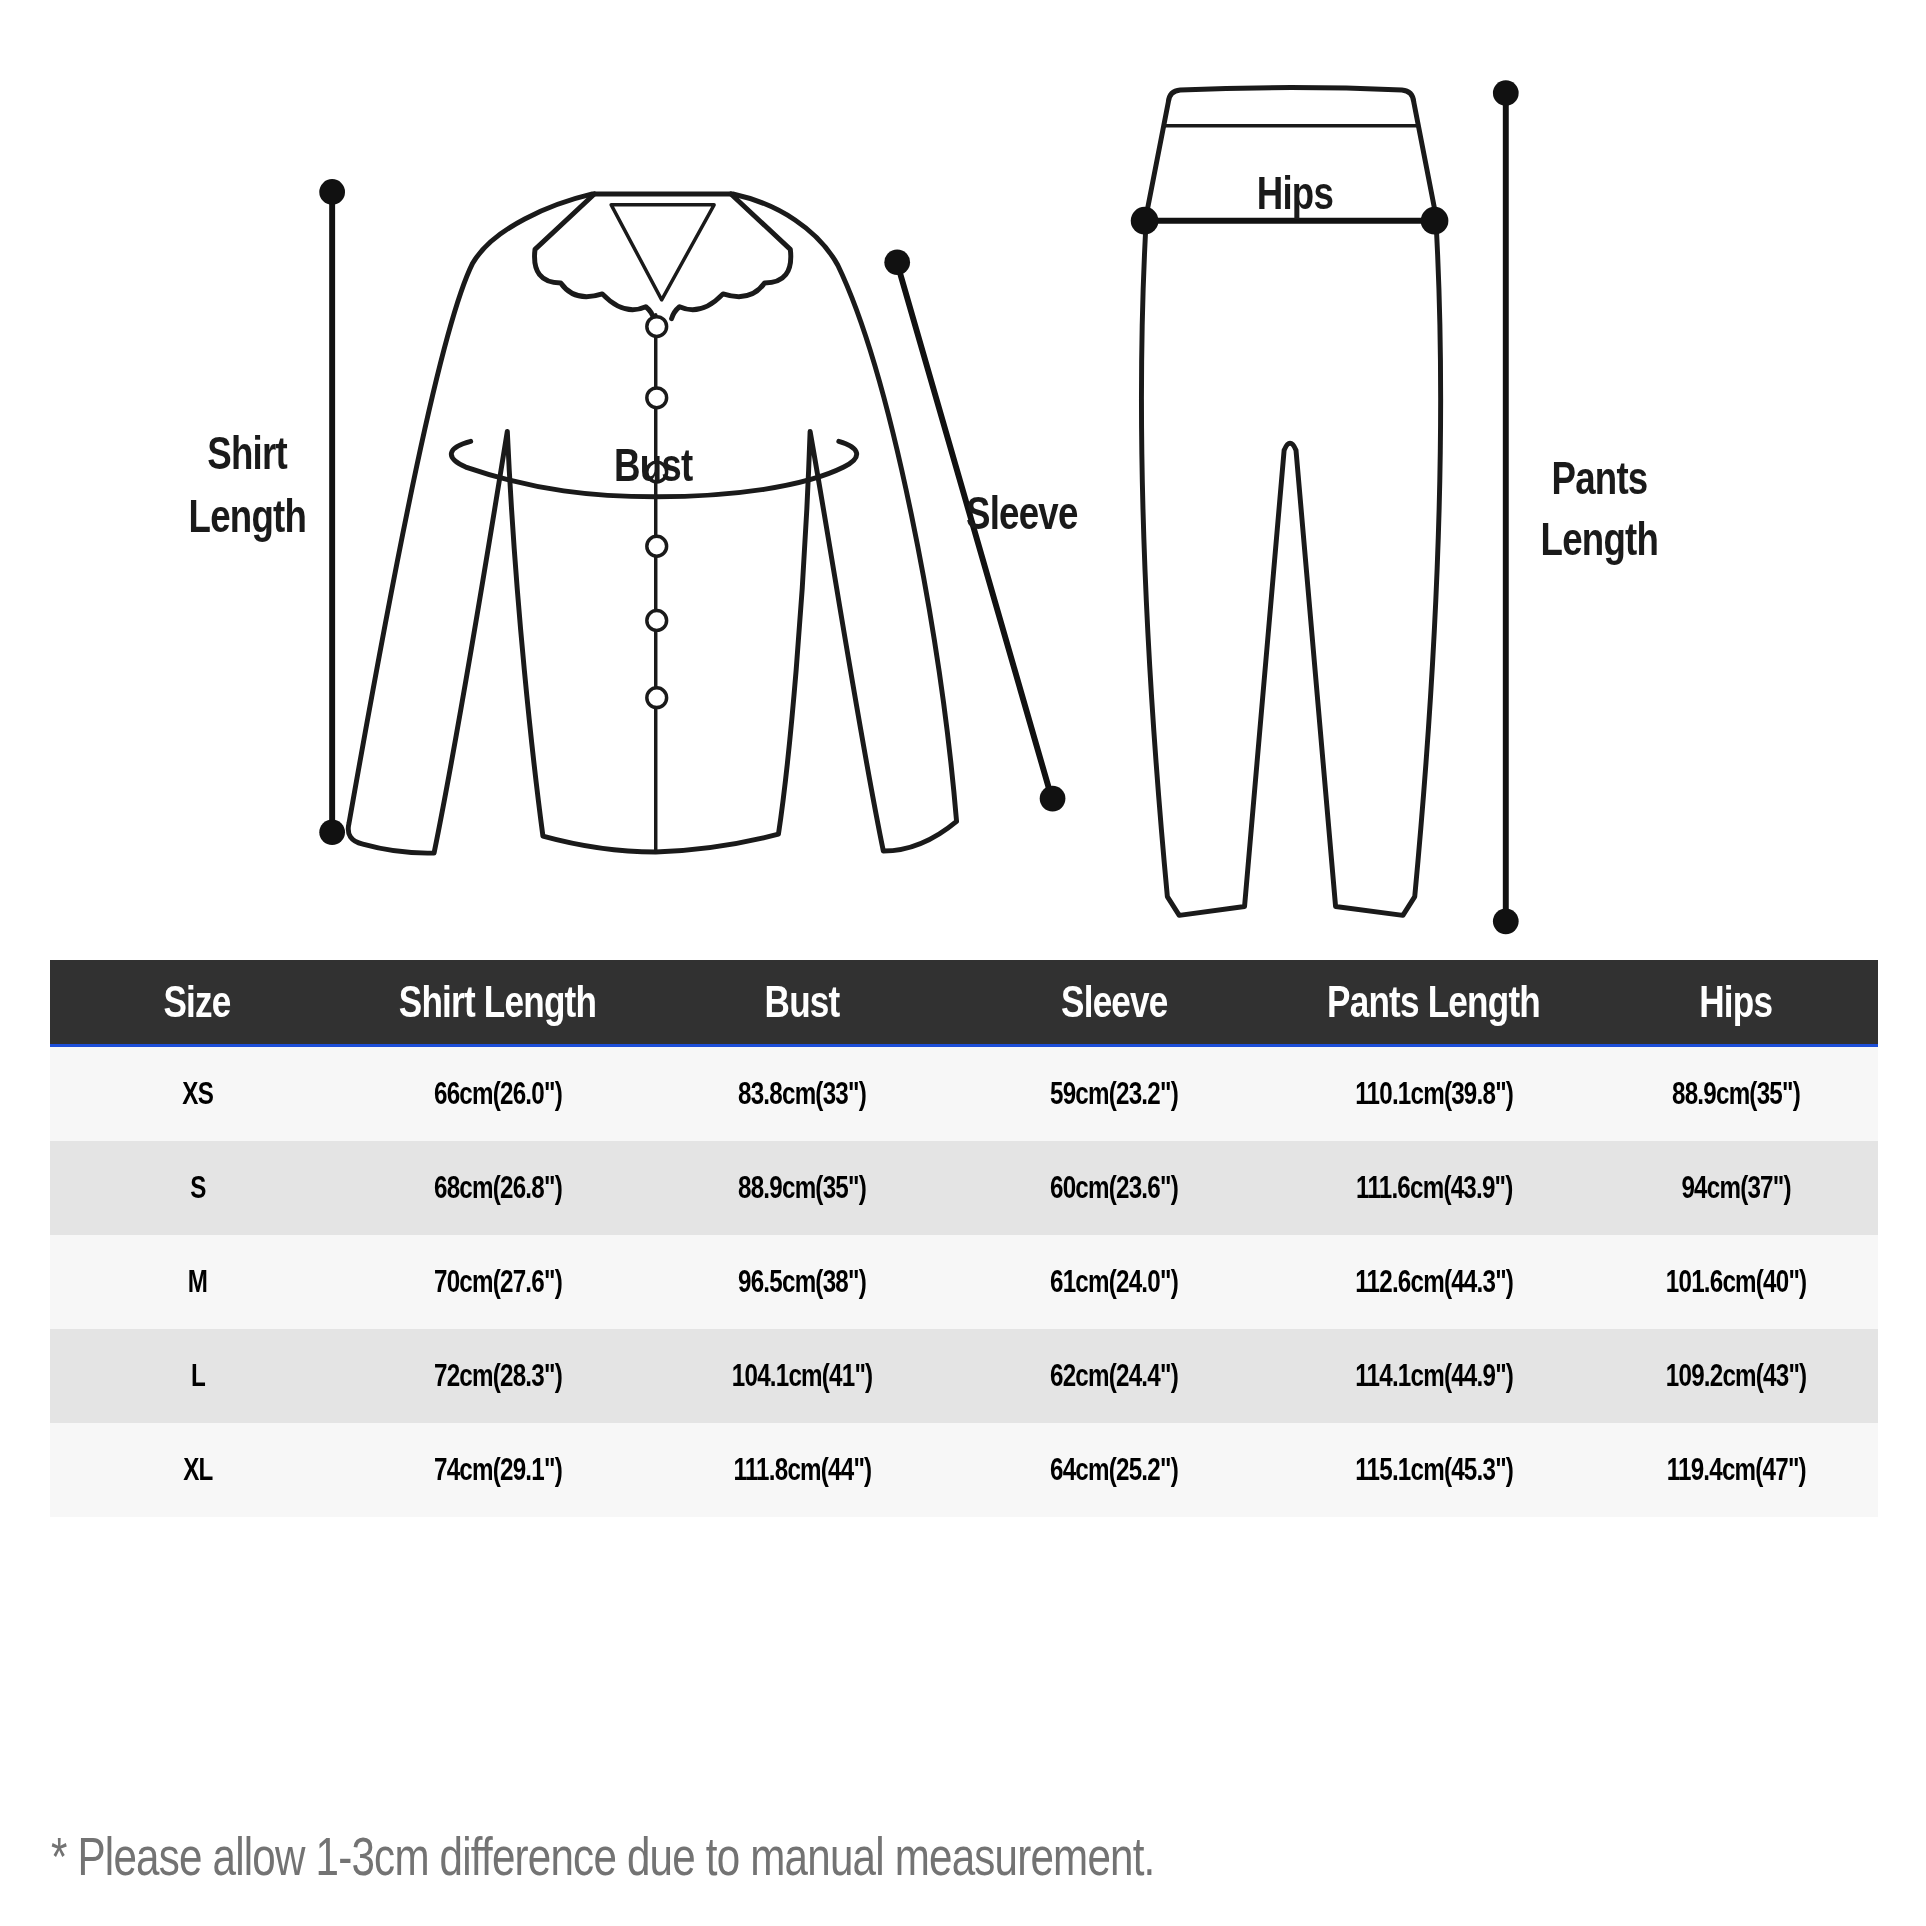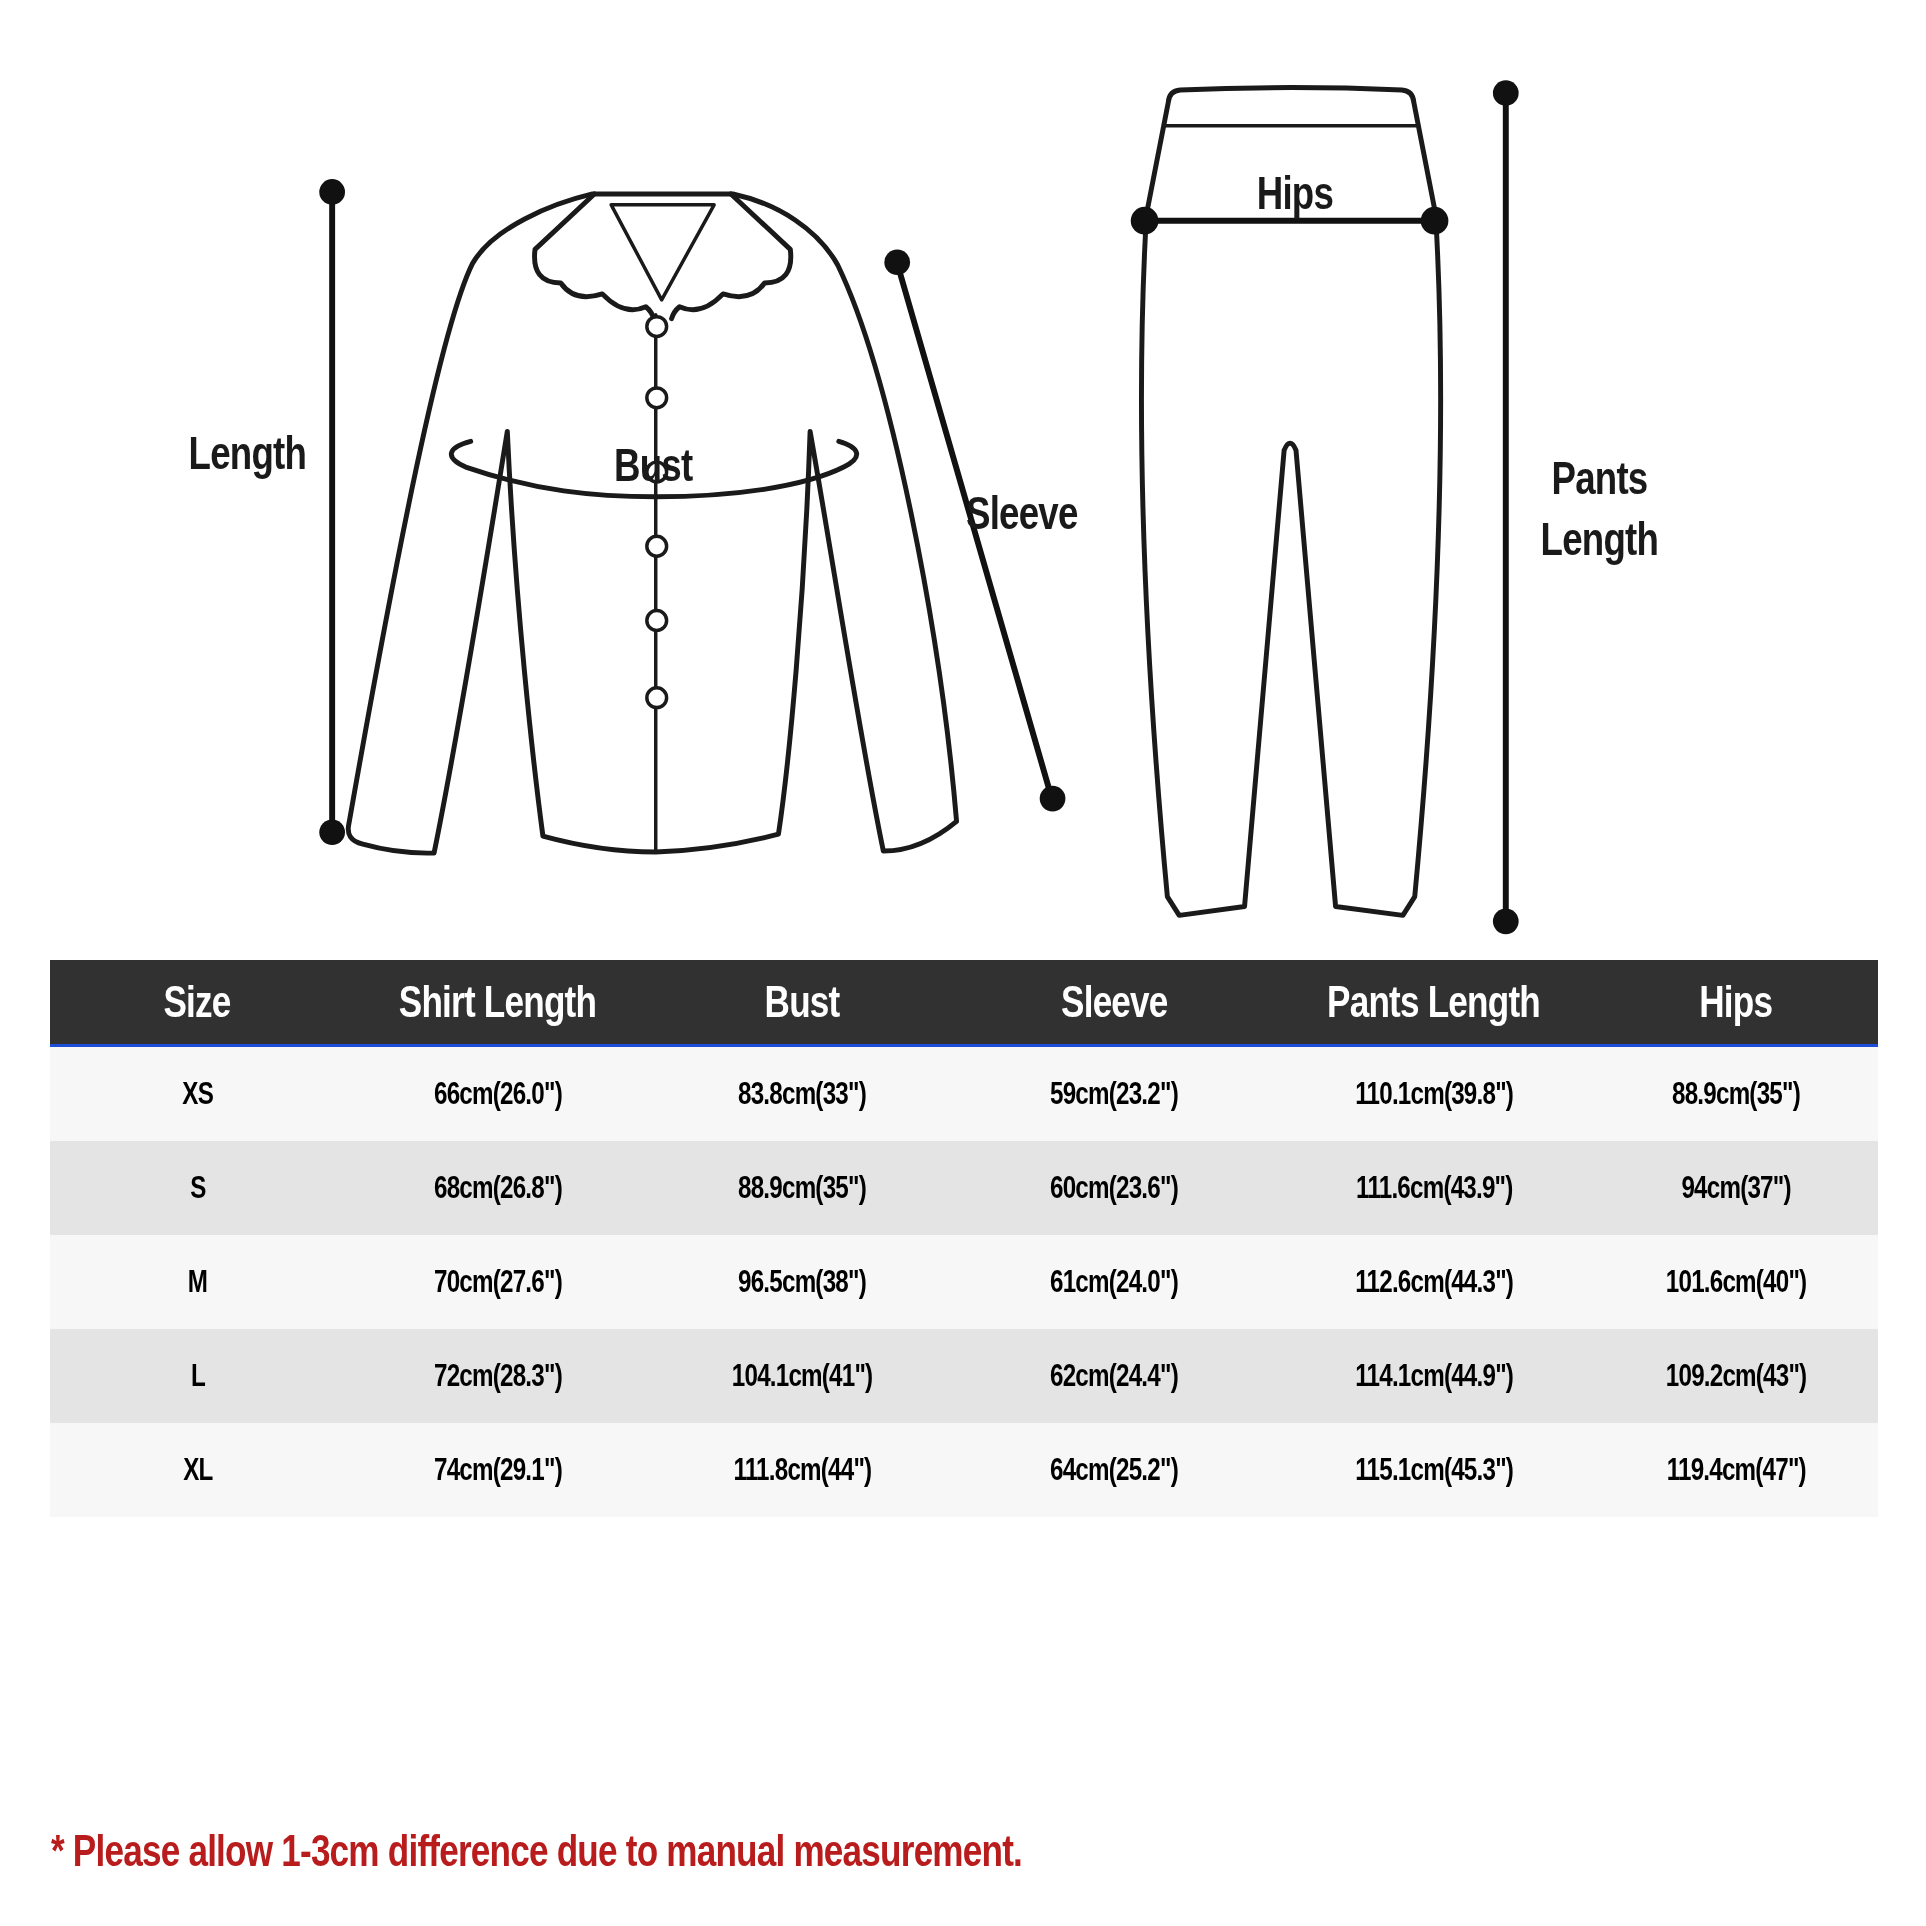--- a/index.html
+++ b/index.html
@@ -10,21 +10,21 @@
   
   .diag-label{position:absolute;font-weight:bold;color:#1a1a1a;font-size:47px;line-height:63px;text-align:center;}
   
   #size-table{position:absolute;left:50px;top:960px;width:1828px;border-collapse:collapse;table-layout:fixed;}
   #size-table th{background:#313131;color:#ffffff;height:84px;font-size:45px;font-weight:bold;
                  text-align:center;vertical-align:middle;border-bottom:3px solid #1d4ed8;padding:0;}
   #size-table td{height:94px;font-size:31px;font-weight:bold;color:#000;text-align:center;
                  vertical-align:middle;padding:0;}
   #size-table tbody tr:nth-child(odd){background:#f7f7f7;}
   #size-table tbody tr:nth-child(even){background:#e4e4e4;}
-  #footnote{position:absolute;left:51px;top:1825px;font-size:45px;font-weight:bold;color:#b91c1c;}
+  #footnote{position:absolute;left:51px;top:1825px;font-size:54px;font-weight:normal;color:#737373;}
   svg .garment{fill:none;stroke:#1a1a1a;stroke-width:5;stroke-linecap:round;stroke-linejoin:round;}
   svg .thin{stroke-width:3.5;}
   svg .measure{stroke:#111;stroke-width:6;stroke-linecap:round;}
   svg .dot{fill:#111;stroke:none;}
   svg .btn{fill:#fff;stroke:#1a1a1a;stroke-width:3.5;}
 </style>
 </head>
 <body>
 
 <div id="stage">
@@ -95,20 +95,21 @@
       <circle class="dot" cx="1449" cy="223" r="14"></circle>
     </g>
     <g>
       <line class="measure" x1="1521" y1="96" x2="1521" y2="930"></line>
       <circle class="dot" cx="1521" cy="94" r="13"></circle>
       <circle class="dot" cx="1521" cy="931" r="13"></circle>
     </g>
   </svg>
 
   <div class="diag-label" style="left:109px;top:421px;width:277px;">
+    <div><span class="cnd">Shirt</span></div>
     <div><span class="cnd">Length</span></div>
   </div>
   <div class="diag-label" style="left:554px;top:433px;width:198px;">
     <span class="cnd">Bust</span>
   </div>
   <div class="diag-label" style="left:966px;top:481px;text-align:left;">
     <span class="cnd cnd-left">Sleeve</span>
   </div>
   <div class="diag-label" style="left:1196px;top:161px;width:198px;">
     <span class="cnd">Hips</span>

